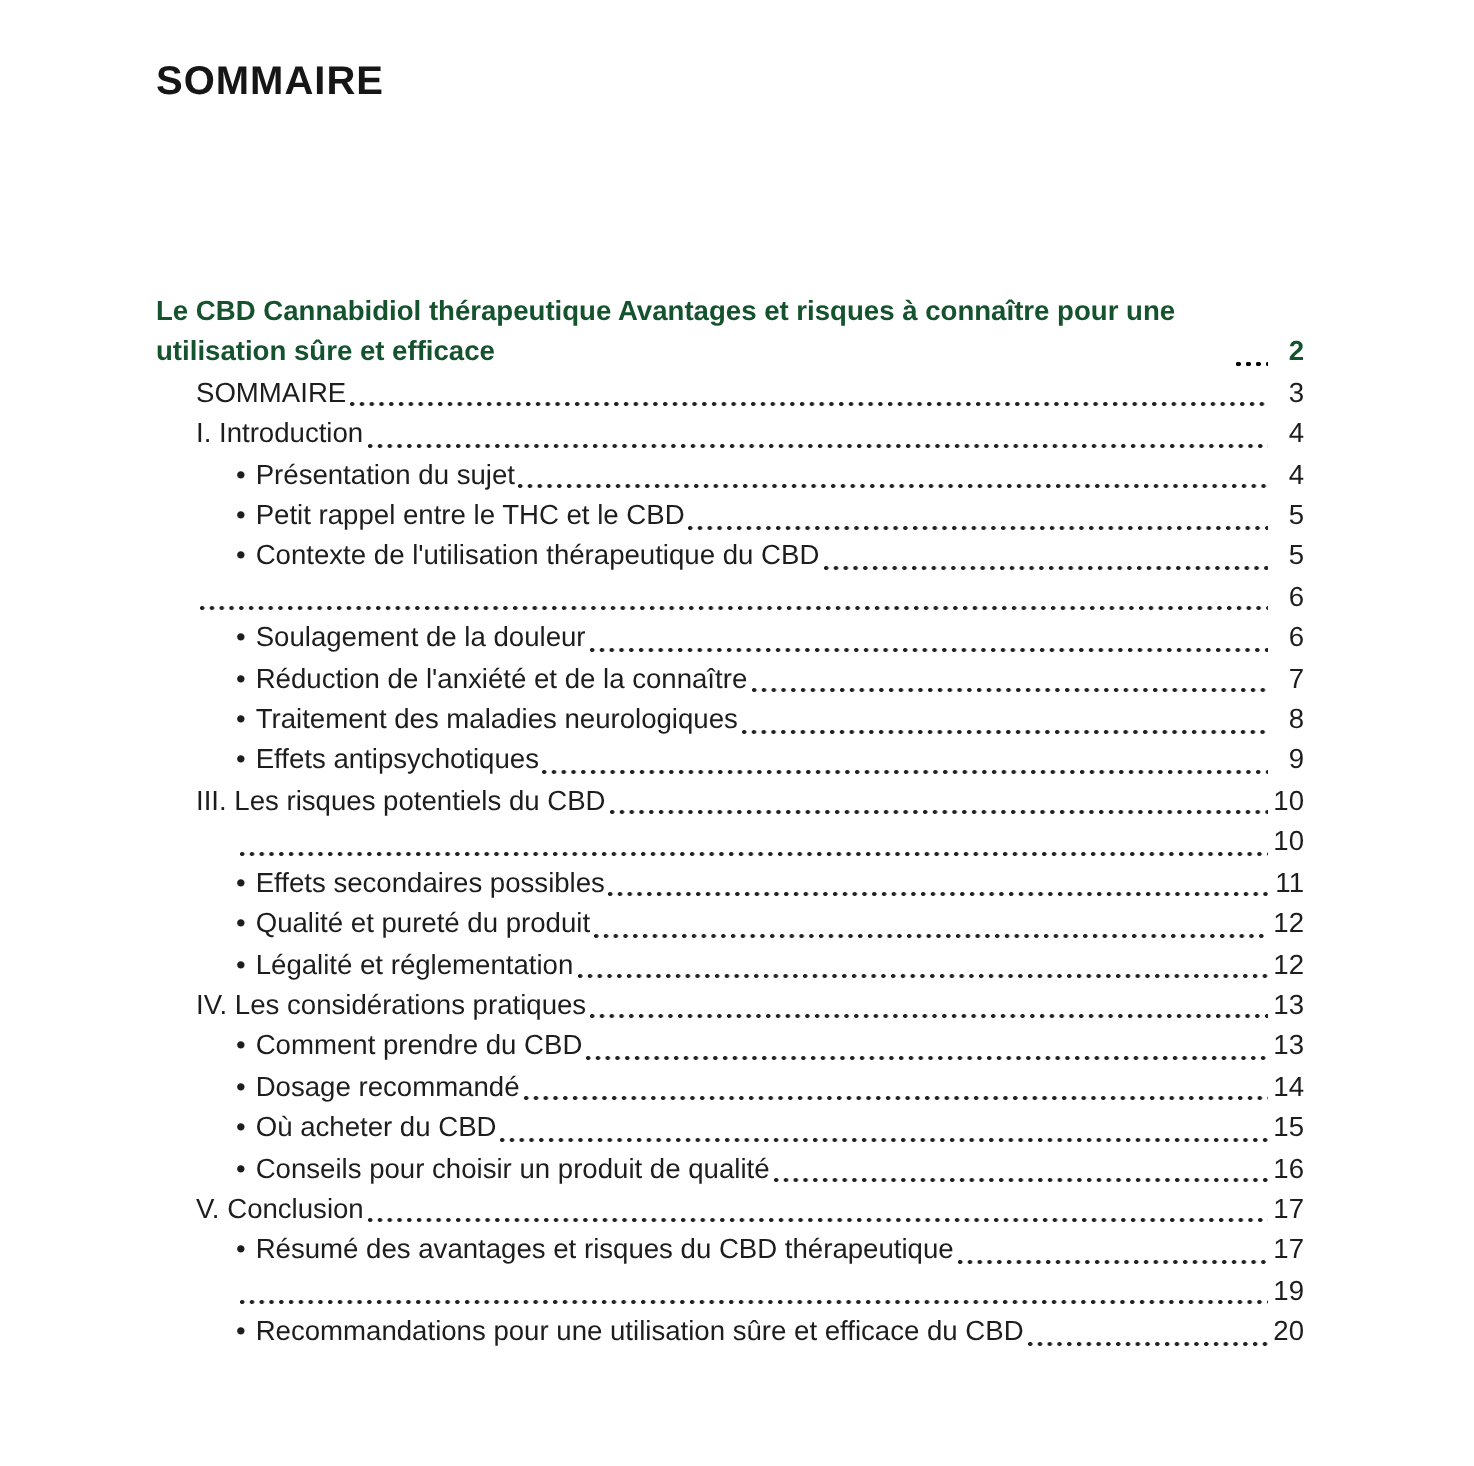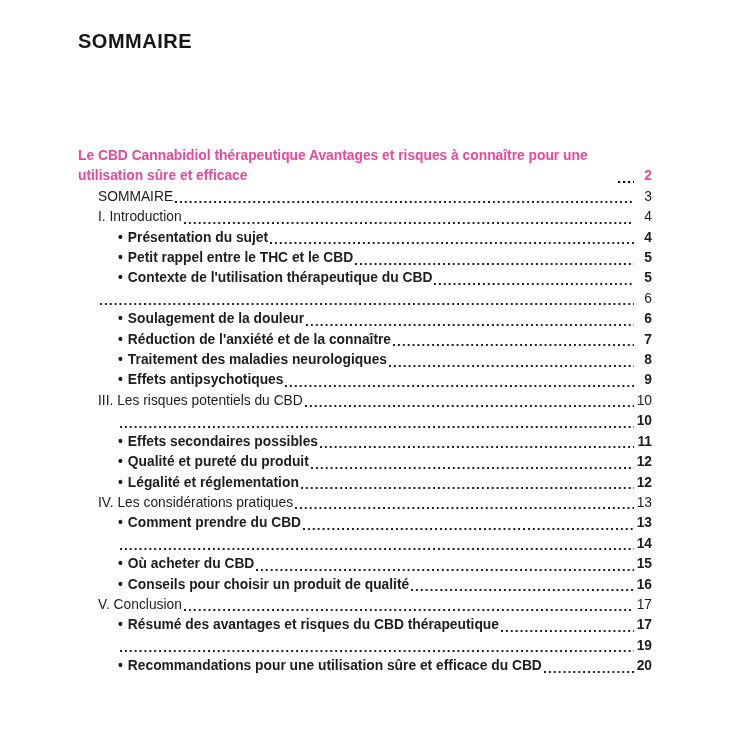--- a/index.html
+++ b/index.html
@@ -32,23 +32,23 @@
     margin-top: 93px;
     font-size: 13.8px;
     line-height: 20.4px;
   }
   .toc-row {
     display: flex;
     align-items: flex-end;
     text-decoration: none;
     color: inherit;
   }
-  .toc-row.lvl0 { font-weight: bold; color: #ec4899; }
+  .toc-row.lvl0 { font-weight: bold; color: #14532d; }
   .toc-row.lvl1 { padding-left: 20px; }
-  .toc-row.lvl2 { padding-left: 40px; font-weight: bold; }
+  .toc-row.lvl2 { padding-left: 40px; }
   .toc-label { white-space: nowrap; }
   .lvl0 .toc-label { white-space: normal; max-width: 540px; }
   .bullet {
     display: inline-block;
     margin-right: 5px;
   }
   .dots {
     flex: 1 1 auto;
     min-width: 16px;
     height: 2.4px;
@@ -174,20 +174,21 @@
     <span class="page-num">13</span>
   </a>
 
   <a class="toc-row lvl2">
     <span class="toc-label"><span class="bullet">•</span><span class="txt">Comment prendre du CBD</span></span>
     <span class="dots"></span>
     <span class="page-num">13</span>
   </a>
 
   <a class="toc-row lvl2">
+    <span class="toc-label"><span class="bullet">•</span><span class="txt">Dosage recommandé</span></span>
     <span class="dots"></span>
     <span class="page-num">14</span>
   </a>
 
   <a class="toc-row lvl2">
     <span class="toc-label"><span class="bullet">•</span><span class="txt">Où acheter du CBD</span></span>
     <span class="dots"></span>
     <span class="page-num">15</span>
   </a>
 

